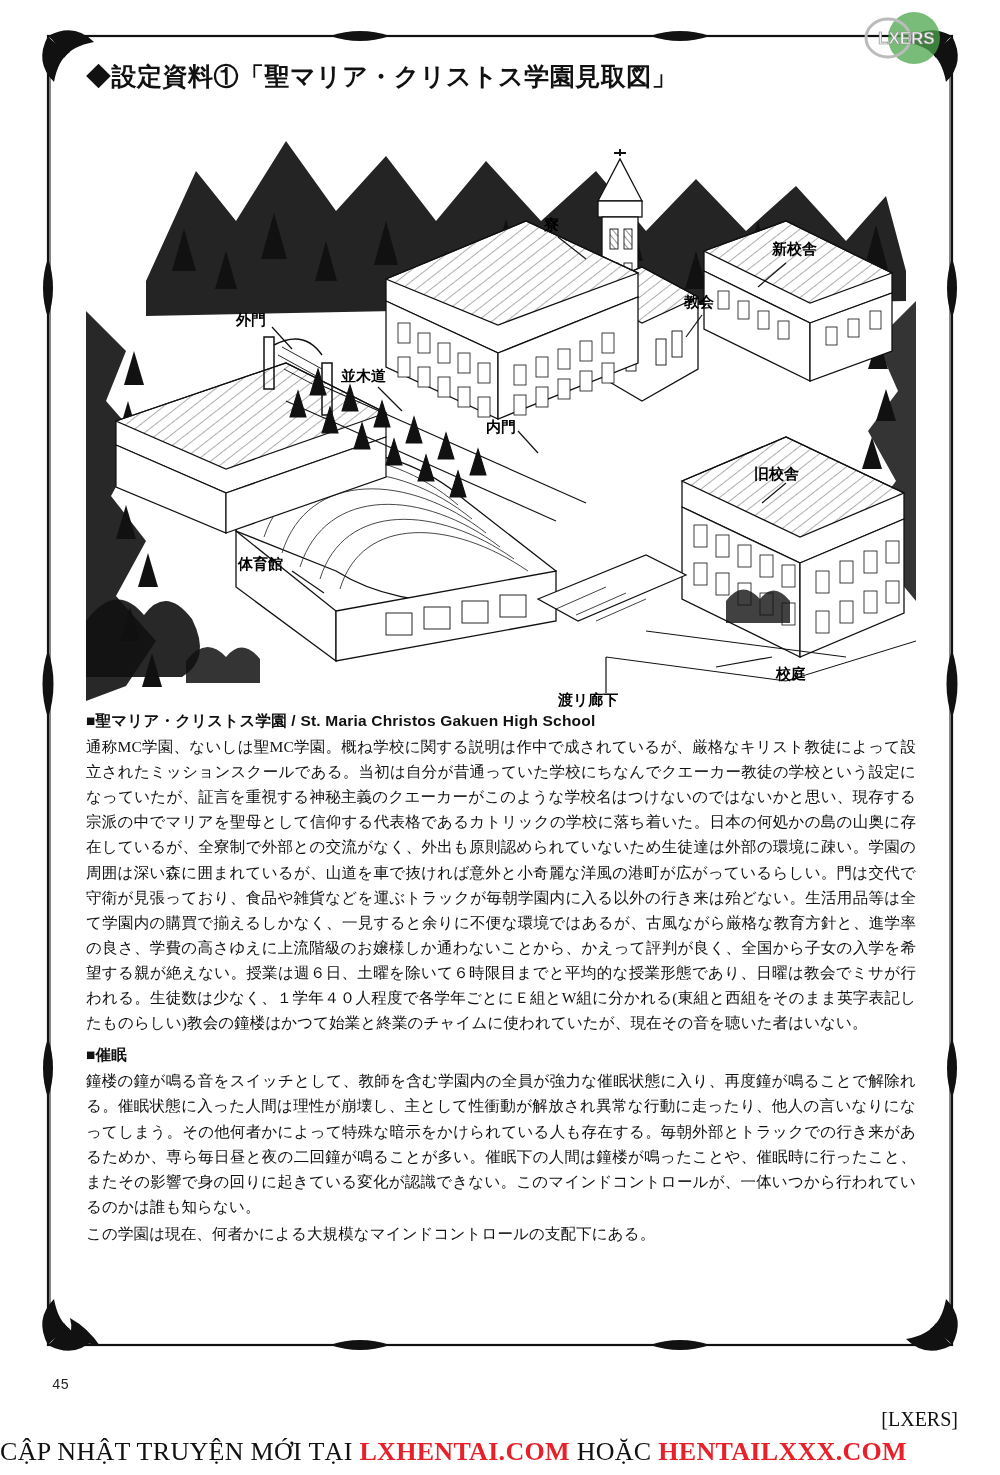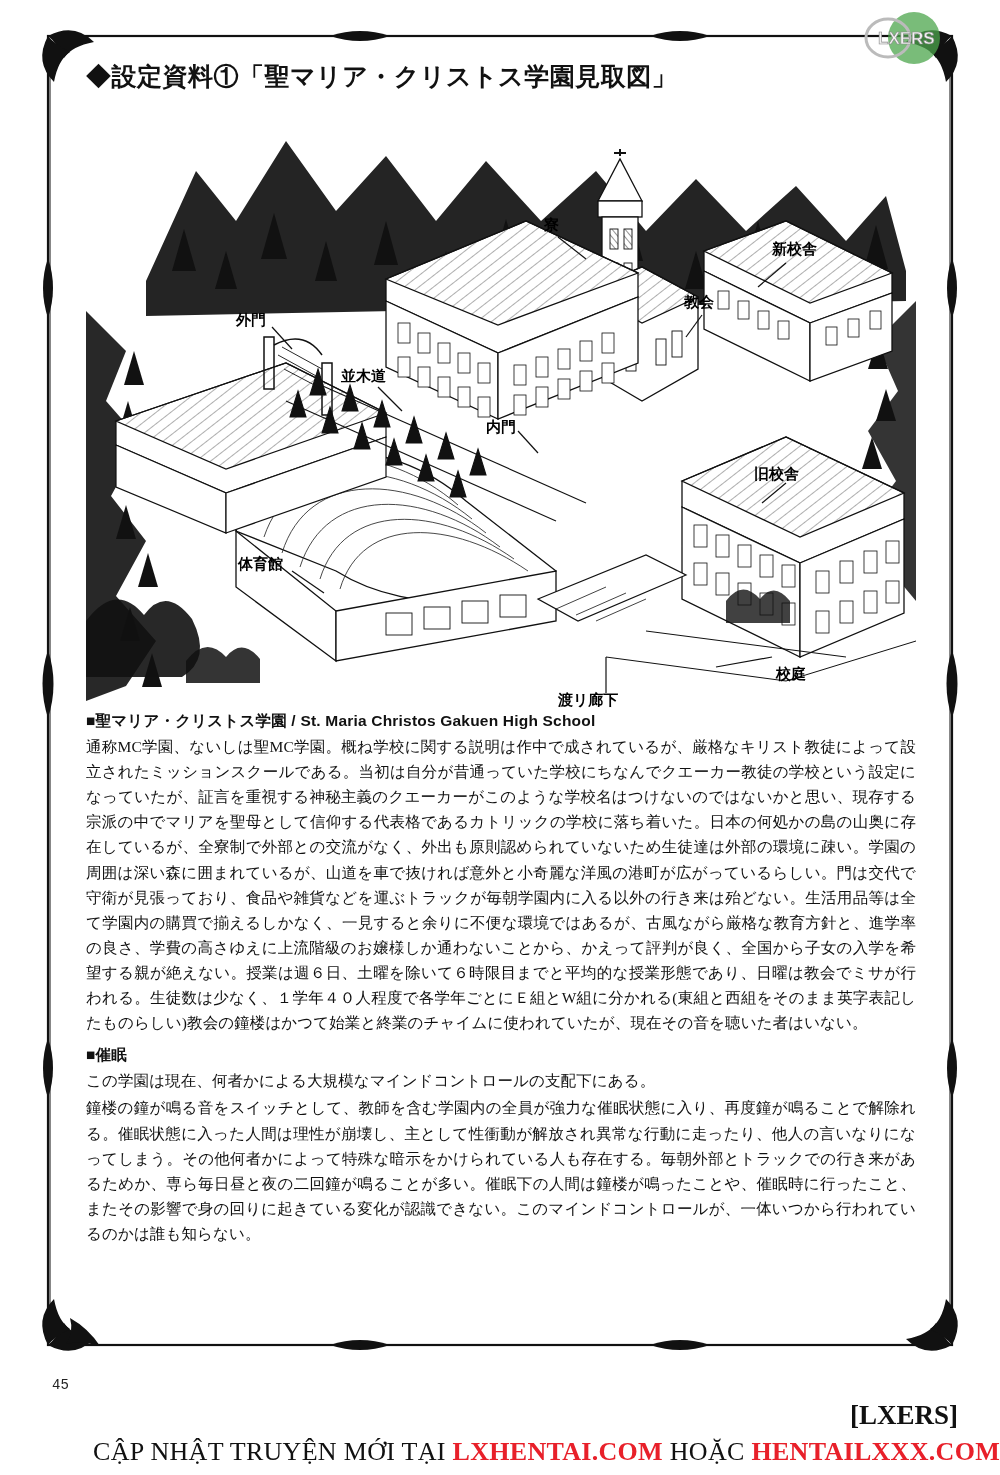--- a/index.html
+++ b/index.html
@@ -79,34 +79,34 @@
     left:52px; bottom:82px;
     font-family:Liberation Mono, monospace;
     font-size:14px;
     color:#222;
   }
 
   
   .banner{
     position:absolute;
     left:0;right:0;bottom:8px;
-    text-align:right;
+    text-align:left;
     font-family:"Liberation Serif", serif;
     font-size:26px;
     letter-spacing:0.3px;
     color:#111;
   }
   .banner .hl{color:#e8202a;font-weight:bold;}
   .banner .plain{color:#111;}
   .lxers-tag{
     position:absolute;
     right:42px; bottom:44px;
     font-family:"Liberation Serif", serif;
-    font-weight:bold;
-    font-size:27px;
+    font-weight:normal;
+    font-size:20px;
     color:#111;
   }
 </style>
 </head>
 <body>
 
 <div class="page-frame">
   <svg class="frame-svg" viewBox="0 0 940 1345" preserveAspectRatio="none">
 
     <rect x="18" y="18" width="904" height="1309" fill="none" stroke="#111" stroke-width="2.2"></rect>
@@ -408,22 +408,22 @@
     <div class="map-label" style="left:472px;top:590px;">渡リ廊下</div>
   </div>
 
   <div class="block">
     <div class="sec-title">■聖マリア・クリストス学園 / St. Maria Christos Gakuen High School</div>
     <p class="body">通称MC学園、ないしは聖MC学園。概ね学校に関する説明は作中で成されているが、厳格なキリスト教徒によって設立されたミッションスクールである。当初は自分が昔通っていた学校にちなんでクエーカー教徒の学校という設定になっていたが、証言を重視する神秘主義のクエーカーがこのような学校名はつけないのではないかと思い、現存する宗派の中でマリアを聖母として信仰する代表格であるカトリックの学校に落ち着いた。日本の何処かの島の山奥に存在しているが、全寮制で外部との交流がなく、外出も原則認められていないため生徒達は外部の環境に疎い。学園の周囲は深い森に囲まれているが、山道を車で抜ければ意外と小奇麗な洋風の港町が広がっているらしい。門は交代で守衛が見張っており、食品や雑貨などを運ぶトラックが毎朝学園内に入る以外の行き来は殆どない。生活用品等は全て学園内の購買で揃えるしかなく、一見すると余りに不便な環境ではあるが、古風ながら厳格な教育方針と、進学率の良さ、学費の高さゆえに上流階級のお嬢様しか通わないことから、かえって評判が良く、全国から子女の入学を希望する親が絶えない。授業は週６日、土曜を除いて６時限目までと平均的な授業形態であり、日曜は教会でミサが行われる。生徒数は少なく、１学年４０人程度で各学年ごとにＥ組とW組に分かれる(東組と西組をそのまま英字表記したものらしい)教会の鐘楼はかつて始業と終業のチャイムに使われていたが、現在その音を聴いた者はいない。</p>
   </div>
 
   <div class="block">
     <div class="sec-title">■催眠</div>
+    <p class="body">鐘楼の鐘が鳴る音をスイッチとして、教師を含む学園内の全員が強力な催眠状態に入り、再度鐘が鳴ることで解除れる。催眠状態に入った人間は理性が崩壊し、主として性衝動が解放され異常な行動に走ったり、他人の言いなりになってしまう。その他何者かによって特殊な暗示をかけられている人も存在する。毎朝外部とトラックでの行き来があるためか、専ら毎日昼と夜の二回鐘が鳴ることが多い。催眠下の人間は鐘楼が鳴ったことや、催眠時に行ったこと、またその影響で身の回りに起きている変化が認識できない。このマインドコントロールが、一体いつから行われているのかは誰も知らない。</p>
     <p class="body">この学園は現在、何者かによる大規模なマインドコントロールの支配下にある。</p>
-    <p class="body">鐘楼の鐘が鳴る音をスイッチとして、教師を含む学園内の全員が強力な催眠状態に入り、再度鐘が鳴ることで解除れる。催眠状態に入った人間は理性が崩壊し、主として性衝動が解放され異常な行動に走ったり、他人の言いなりになってしまう。その他何者かによって特殊な暗示をかけられている人も存在する。毎朝外部とトラックでの行き来があるためか、専ら毎日昼と夜の二回鐘が鳴ることが多い。催眠下の人間は鐘楼が鳴ったことや、催眠時に行ったこと、またその影響で身の回りに起きている変化が認識できない。このマインドコントロールが、一体いつから行われているのかは誰も知らない。</p>
   </div>
 
 </div>
 
 <div class="page-num">45</div>
 
 <div class="lxers-tag">[LXERS]</div>
 
 <div class="banner">
   <span class="plain">CẬP NHẬT TRUYỆN MỚI TẠI </span><span class="hl">LXHENTAI.COM</span><span class="plain"> HOẶC </span><span class="hl">HENTAILXXX.COM</span>

